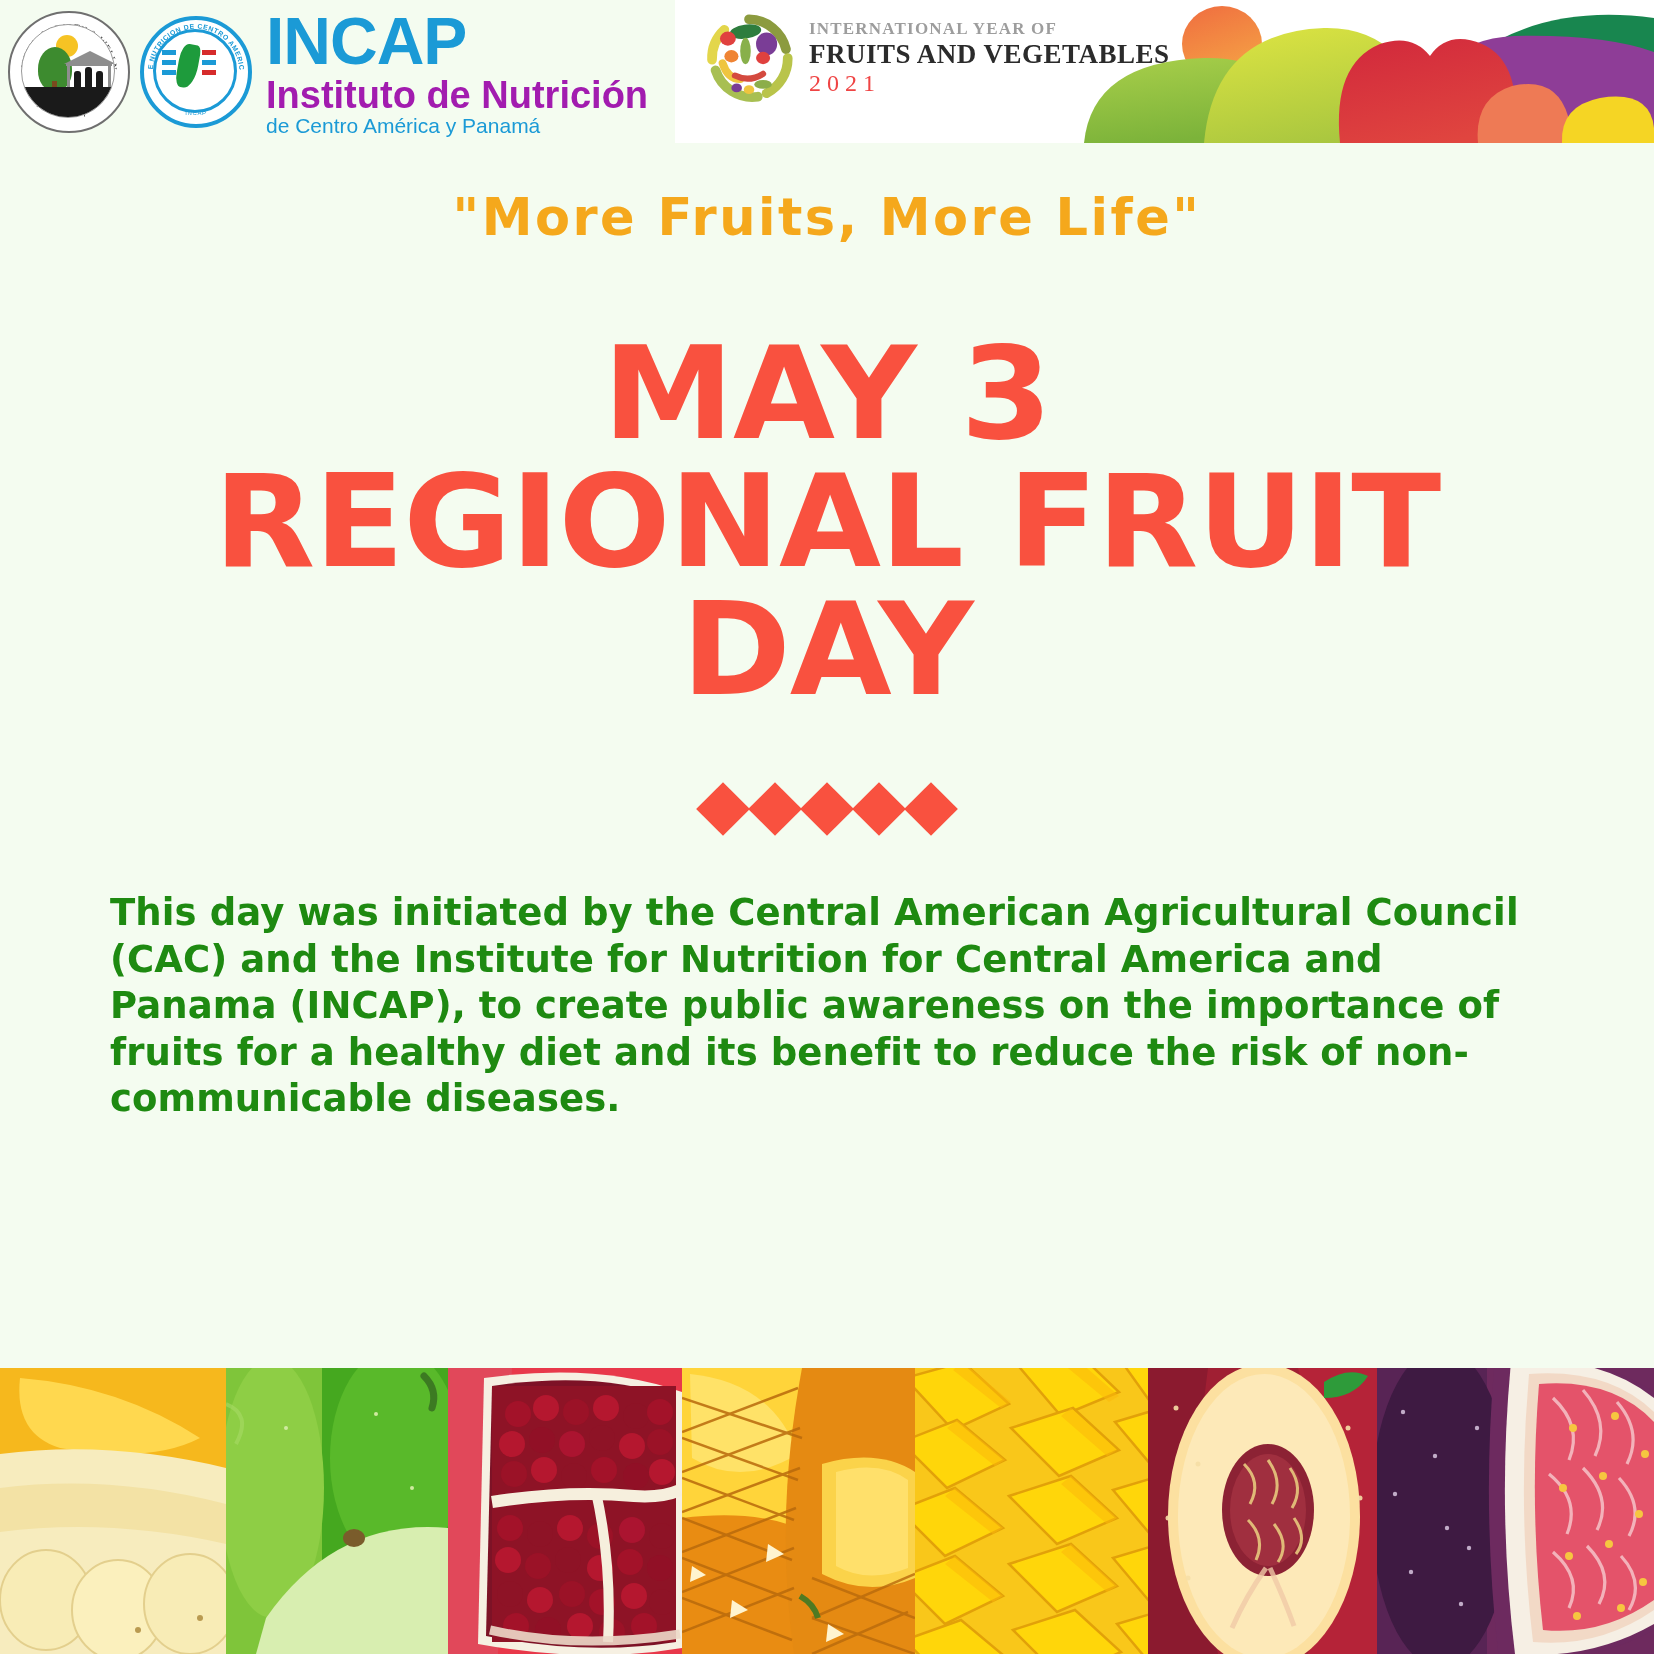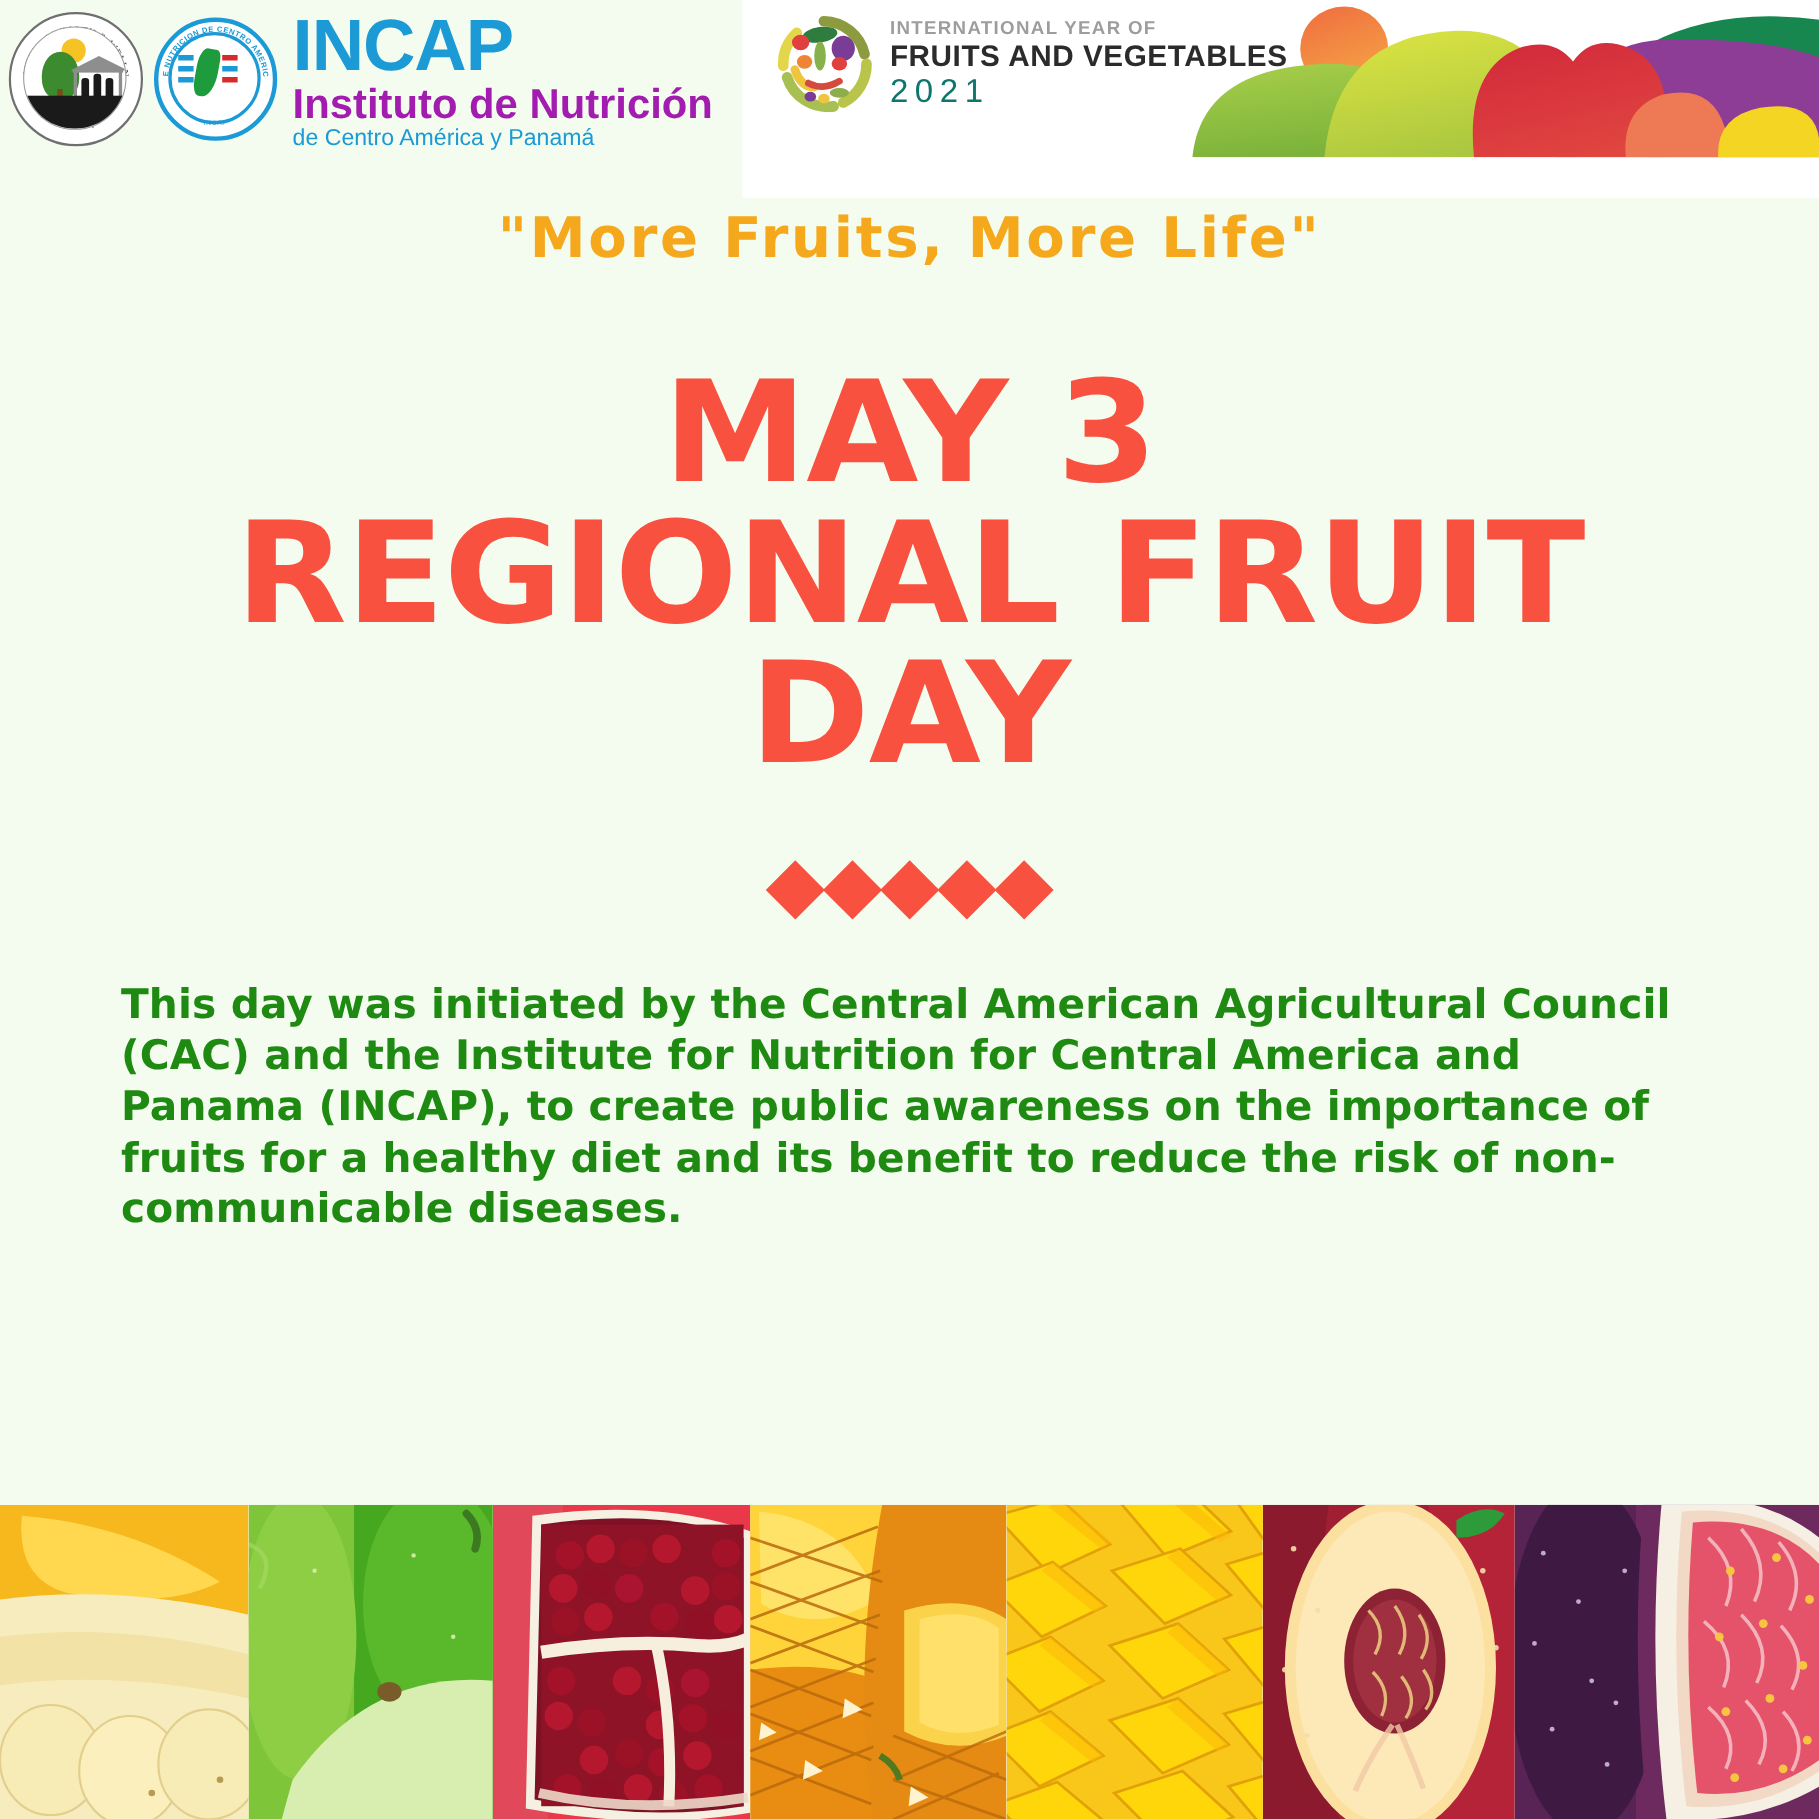--- a/index.html
+++ b/index.html
@@ -51,27 +51,27 @@
   .incap-seal .circtext{position:absolute;left:0;top:0;width:100%;height:100%;}
   .incap-seal .circtext text{font-size:6.4px;fill:#1b9ad6;letter-spacing:.5px;font-family:"Liberation Sans",sans-serif;font-weight:bold;}
 
   .incap-word{margin-left:4px;line-height:1;}
   .incap-word .big{font-size:66px;font-weight:bold;color:#1b9ad6;letter-spacing:-1px;
             font-family:"Liberation Sans",sans-serif;display:block;}
   .incap-word .l1{font-size:38px;font-weight:bold;color:#a21caf;display:block;margin-top:2px;}
   .incap-word .l2{font-size:21px;font-weight:normal;color:#1b9ad6;display:block;margin-top:1px;}
 
   
-  .iyfv-band{position:absolute;left:675px;top:0;width:979px;height:180px;background:#ffffff;overflow:hidden;}
+  .iyfv-band{position:absolute;left:675px;top:0;width:979px;height:143px;background:#ffffff;overflow:hidden;font-family:Liberation Serif, serif;}
   .iyfv-logo{position:absolute;left:0px;top:14px;display:flex;align-items:center;gap:16px;}
   .iyfv-mark{width:88px;height:88px;position:relative;}
   .iyfv-text{line-height:1.05;}
   .iyfv-text .t1{font-size:17px;color:#9d9d9d;letter-spacing:1.2px;font-weight:bold;display:block;}
   .iyfv-text .t2{font-size:27px;color:#2b2b2b;letter-spacing:.5px;font-weight:bold;display:block;margin-top:2px;}
-  .iyfv-text .t3{font-size:30px;color:#0f766e;letter-spacing:6px;display:block;margin-top:3px;}
+  .iyfv-text .t3{font-size:24px;color:#ef4444;letter-spacing:6px;display:block;margin-top:3px;}
 
   .iyfv-blobs{position:absolute;right:0;top:0;width:610px;height:143px;}
 
   
   .tagline{position:absolute;top:188px;left:0;width:1654px;text-align:center;
      font-family:"DejaVu Sans",sans-serif;font-weight:bold;font-size:51px;color:#f5a81c;
      letter-spacing:2.5px;}
 
   .headline{position:absolute;top:330px;left:60px;width:1534px;text-align:center;
      font-family:"DejaVu Sans",sans-serif;font-weight:bold;color:#f9513f;

